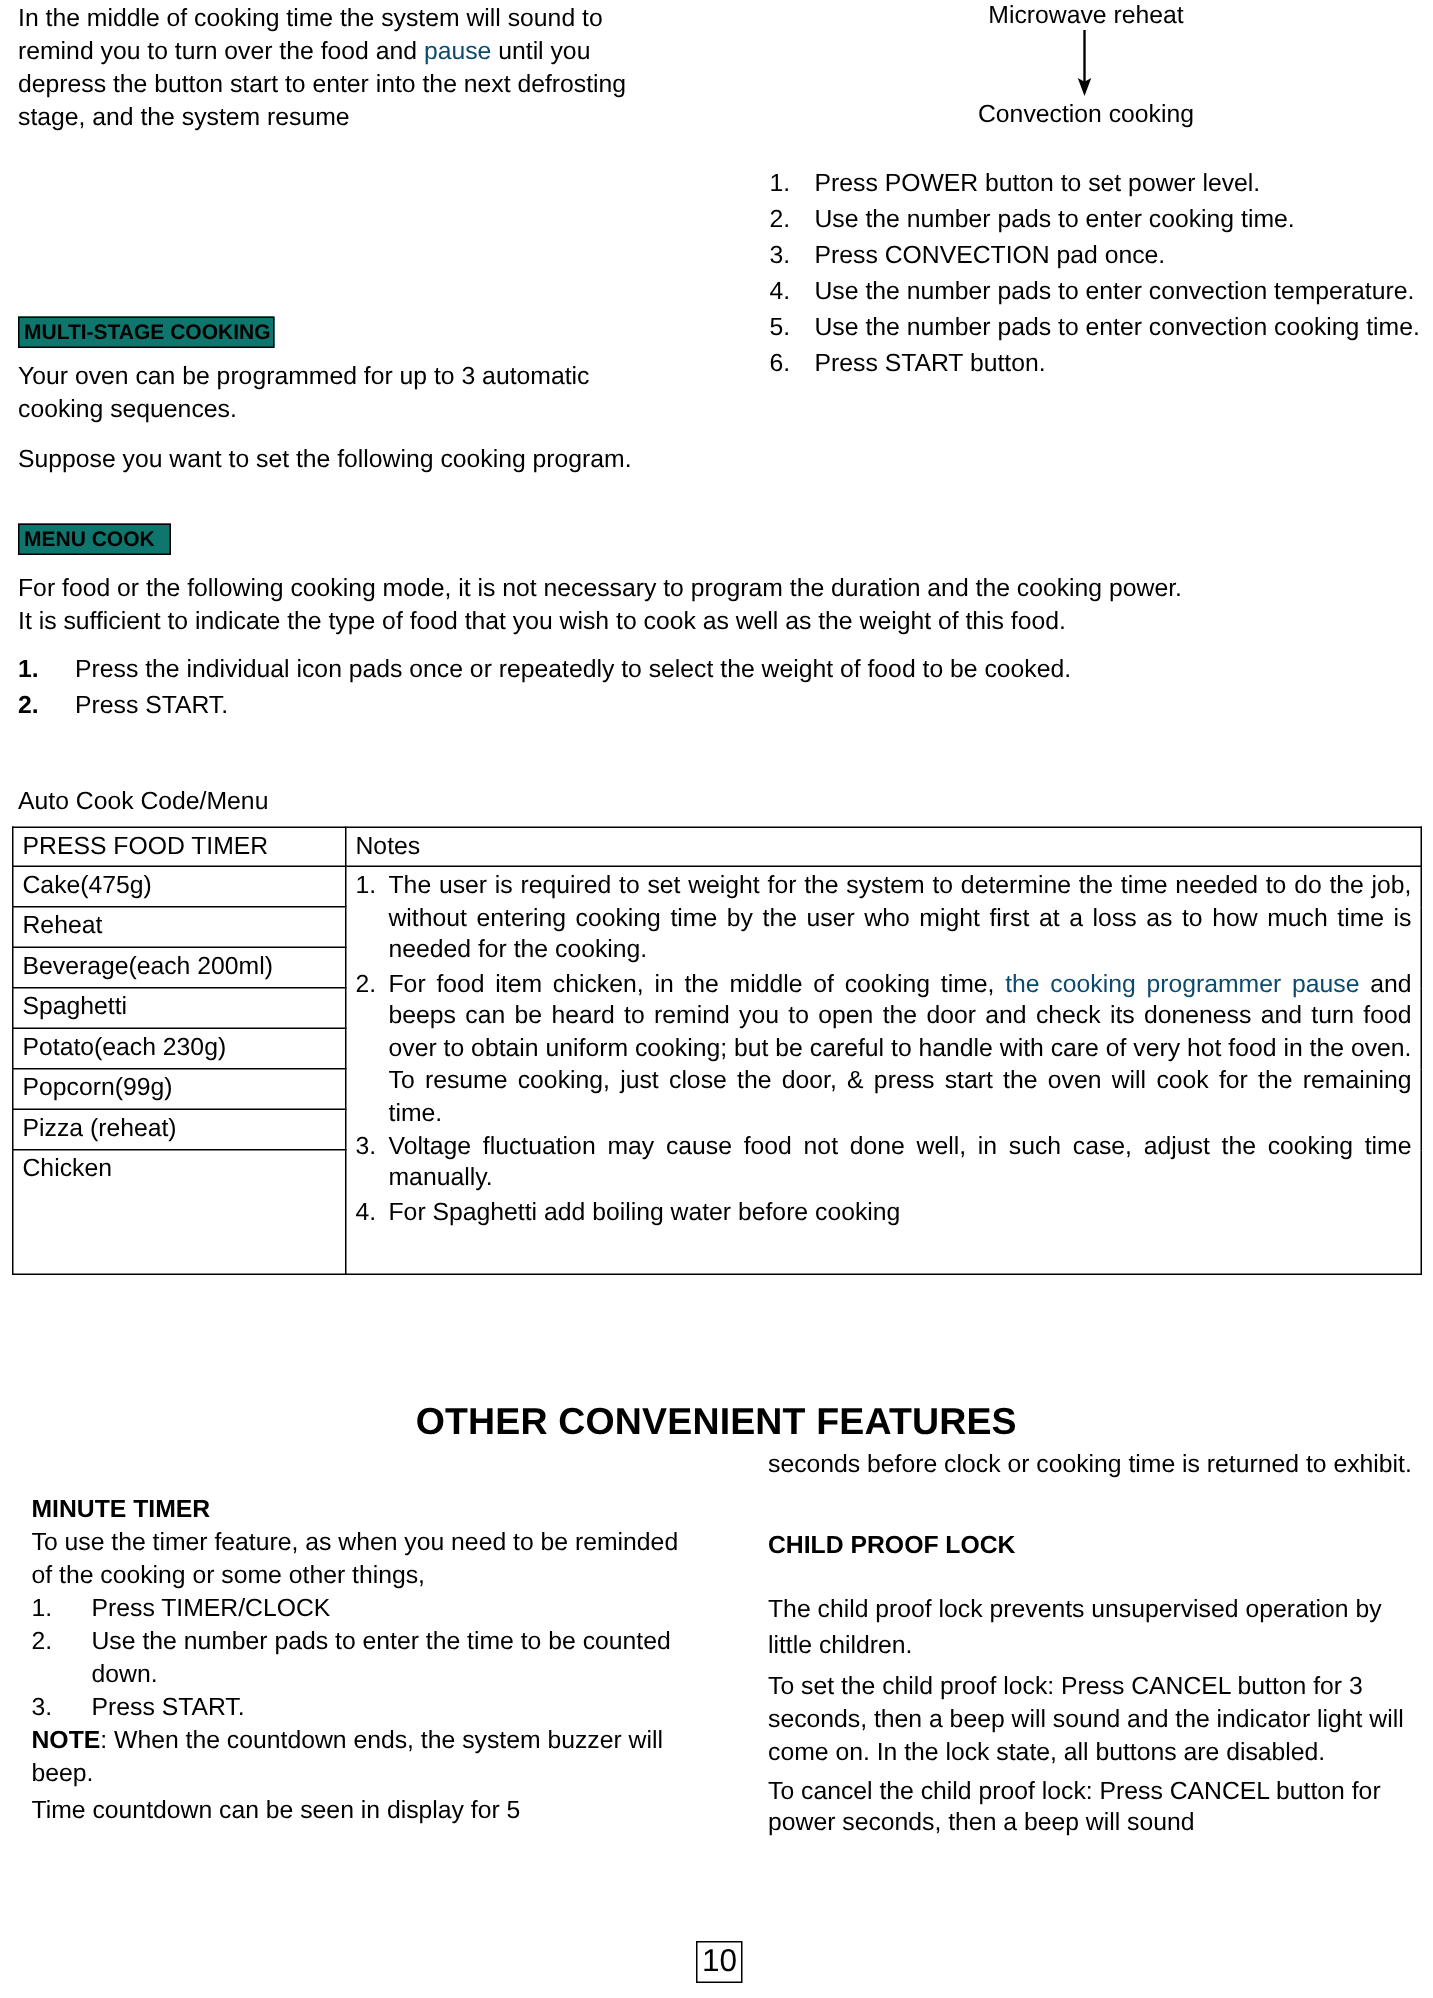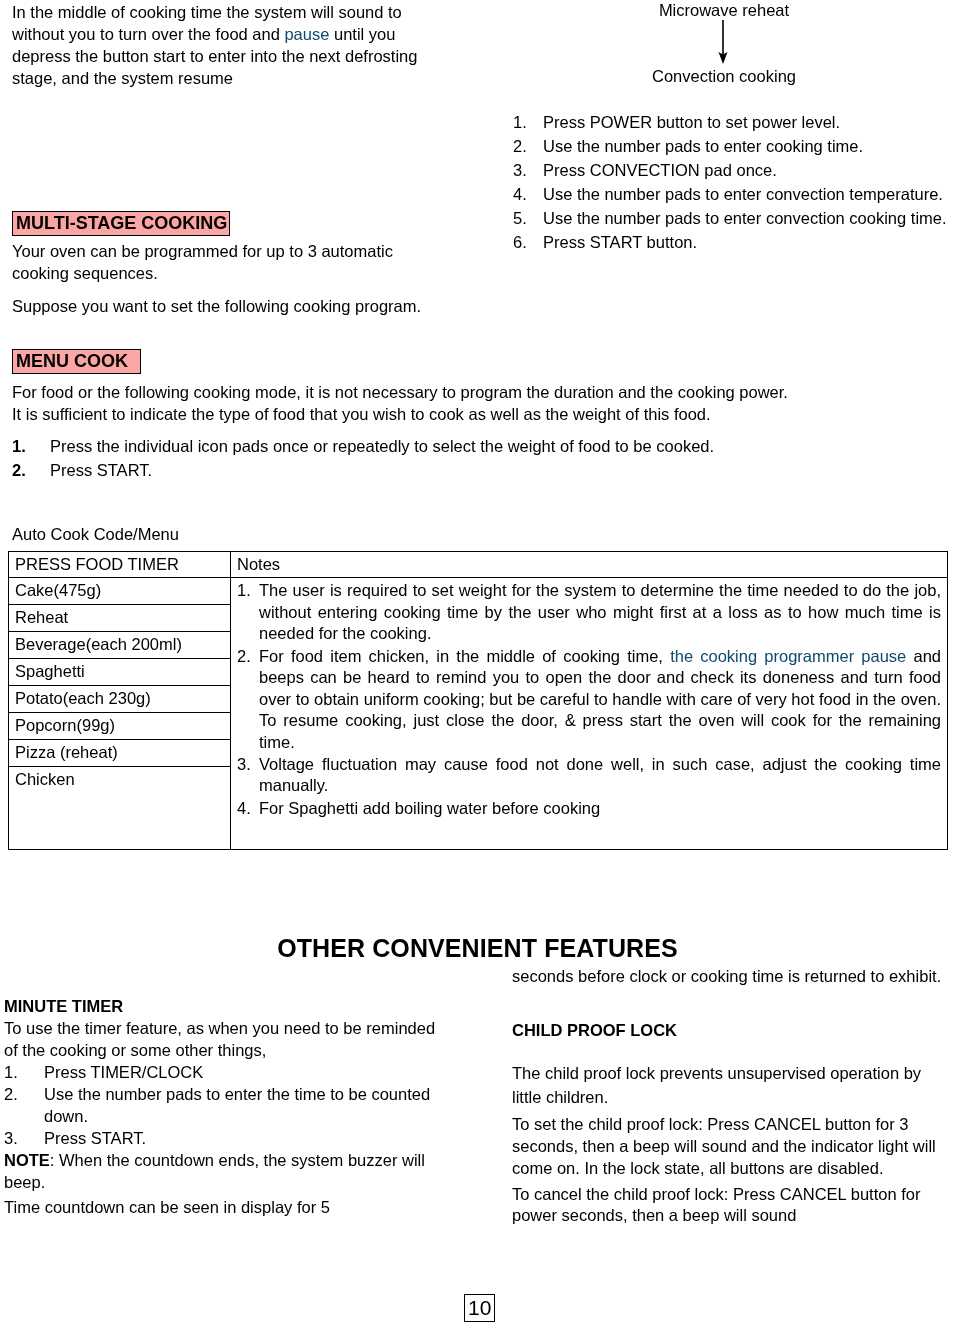--- a/index.html
+++ b/index.html
@@ -26,24 +26,24 @@
   .blk { position: absolute; }
   p { margin: 0; }
 
   .txt { font-size: 16.5px; line-height: 1.33; }
   .red { color: #0c4a6e; }
   .b { font-weight: bold; }
 
   
   .tagheading {
     display: inline-block;
-    background: #fca5a5;
+    background: #0f766e;
     border: 1px solid #000000;
     font-weight: bold;
-    font-size: 18px;
+    font-size: 14px;
     line-height: 1.18;
     padding: 1px 2px 1px 3px;
     white-space: pre;
   }
 
   
   .numlist { list-style: none; margin: 0; padding: 0; }
   .numlist li {
     display: flex;
     align-items: flex-start;
@@ -114,21 +114,21 @@
     padding: 2px 3px 3px 3px;
     text-align: right;
   }
 </style>
 </head>
 <body>
 
 <div class="page">
 
   <div class="blk txt" style="left:12px; top:2px; width:420px;">
-    <p><span>In the middle of cooking time the system will sound to without you to turn over the food and </span><span class="red">pause</span><span> until you depress the button start to enter into the next defrosting stage, and the system resume</span></p>
+    <p><span>In the middle of cooking time the system will sound to remind you to turn over the food and </span><span class="red">pause</span><span> until you depress the button start to enter into the next defrosting stage, and the system resume</span></p>
   </div>
 
   <div class="blk txt" style="left:500px; top:0px; width:448px; text-align:center;">
     <p>Microwave reheat</p>
     <div style="height:44px; position:relative;">
       <svg width="30" height="44" viewBox="0 0 30 44" style="position:absolute; left:208px; top:-2px;">
         <line x1="15" y1="0" x2="15" y2="38" stroke="#000" stroke-width="1.6"></line>
         <polygon points="15,44 10.5,32 15,34.5 19.5,32" fill="#000"></polygon>
       </svg>
     </div>
@@ -258,21 +258,21 @@
           <td class="foodcell" style="height:78px;">Chicken</td>
         </tr>
       </tbody>
     </table>
   </div>
 
   <div class="blk bigtitle" style="left:0px; top:932px; width:955px;">
     <span>OTHER CONVENIENT FEATURES</span>
   </div>
 
-  <div class="blk txt" style="left:4px; top:996px; width:445px;">
+  <div class="blk txt" style="left:21px; top:996px; width:445px;">
     <p class="b">MINUTE TIMER</p>
     <p>To use the timer feature, as when you need to be reminded of the cooking or some other things,</p>
     <ul class="small-list">
       <li>
         <span class="num">1.</span>
         <span class="body">Press TIMER/CLOCK</span>
       </li>
       <li>
         <span class="num">2.</span>
         <span class="body">Use the number pads to enter the time to be counted down.</span>

